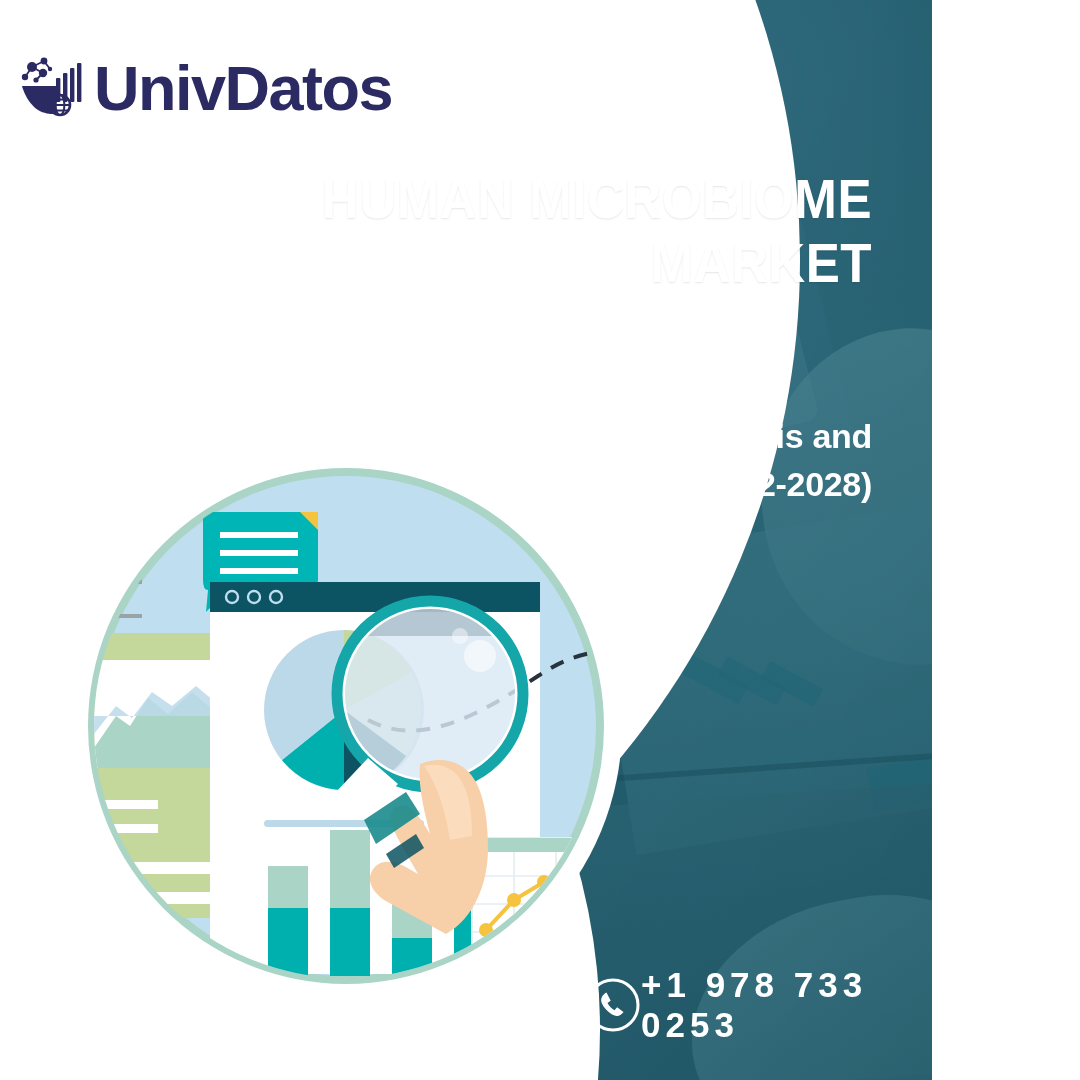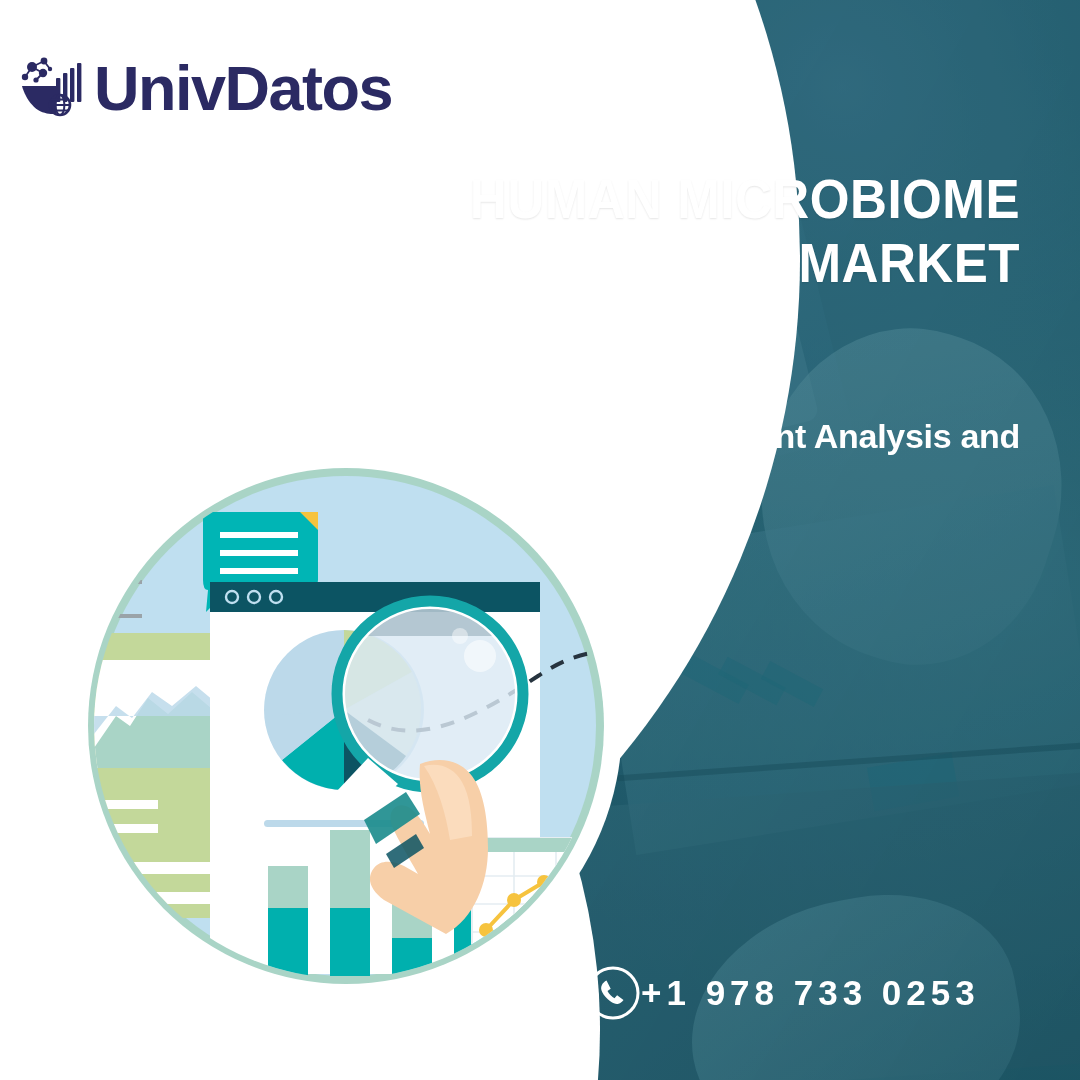--- a/index.html
+++ b/index.html
@@ -2,21 +2,21 @@
 <html><head>
 <meta charset="utf-8">
 <style>
   html,body{margin:0;padding:0;}
   body{
     width:1080px;height:1080px;overflow:hidden;
     font-family:"Liberation Sans", sans-serif;
     background:#ffffff;
     position:relative;
   }
-  #poster{position:absolute;inset:0;width:1080px;height:1080px;overflow:hidden;background:#fff;}
+  #poster{position:absolute;inset:0;width:932px;height:1080px;overflow:hidden;background:#fff;}
 
   
   .photo{position:absolute;inset:0;}
   .photo .base{
     position:absolute;inset:0;
     background:
       radial-gradient(circle at 78% 8%,  rgba(92,150,170,.95) 0%, rgba(92,150,170,0) 38%),
       radial-gradient(circle at 95% 55%, rgba(120,178,190,.55) 0%, rgba(120,178,190,0) 45%),
       radial-gradient(circle at 55% 95%, rgba(46,110,128,.75) 0%, rgba(46,110,128,0) 50%),
       linear-gradient(118deg,#3f7f99 0%, #3e8294 22%, #2f7a86 48%, #2c7684 70%, #2b707e 100%);
@@ -158,20 +158,21 @@
     <span class="logo-text">UnivDatos</span>
   </div>
 
   <div class="headline">
     <div>HUMAN MICROBIOME</div>
     <div>MARKET</div>
   </div>
 
   <div class="subhead">
     <div>Current Analysis and</div>
+    <div>Forecast (2022-2028)</div>
   </div>
 
   <div class="phone">
     <span class="phone-icon">
       <svg viewBox="0 0 56 56" aria-hidden="true">
         <circle cx="28" cy="28" r="25" fill="none" stroke="#ffffff" stroke-width="3"></circle>
         <path d="M21.5 15.5 c-2 1 -3.6 2.6 -4.6 4.4 -1.2 2.2 -1 4.6 .4 7.4 1.6 3.2 4.6 6.6 8 9 3.2 2.2 6 3 8.2 2.4 2-.6 3.8-2 5-3.8 l-6.4-4.6 -2.6 3 c-2.4-1.2 -5.6-4.4 -7-7.2 l3.2-2.4 Z" fill="#ffffff"></path>
       </svg>
     </span>
     <span class="phone-num">+1 978 733 0253</span>

